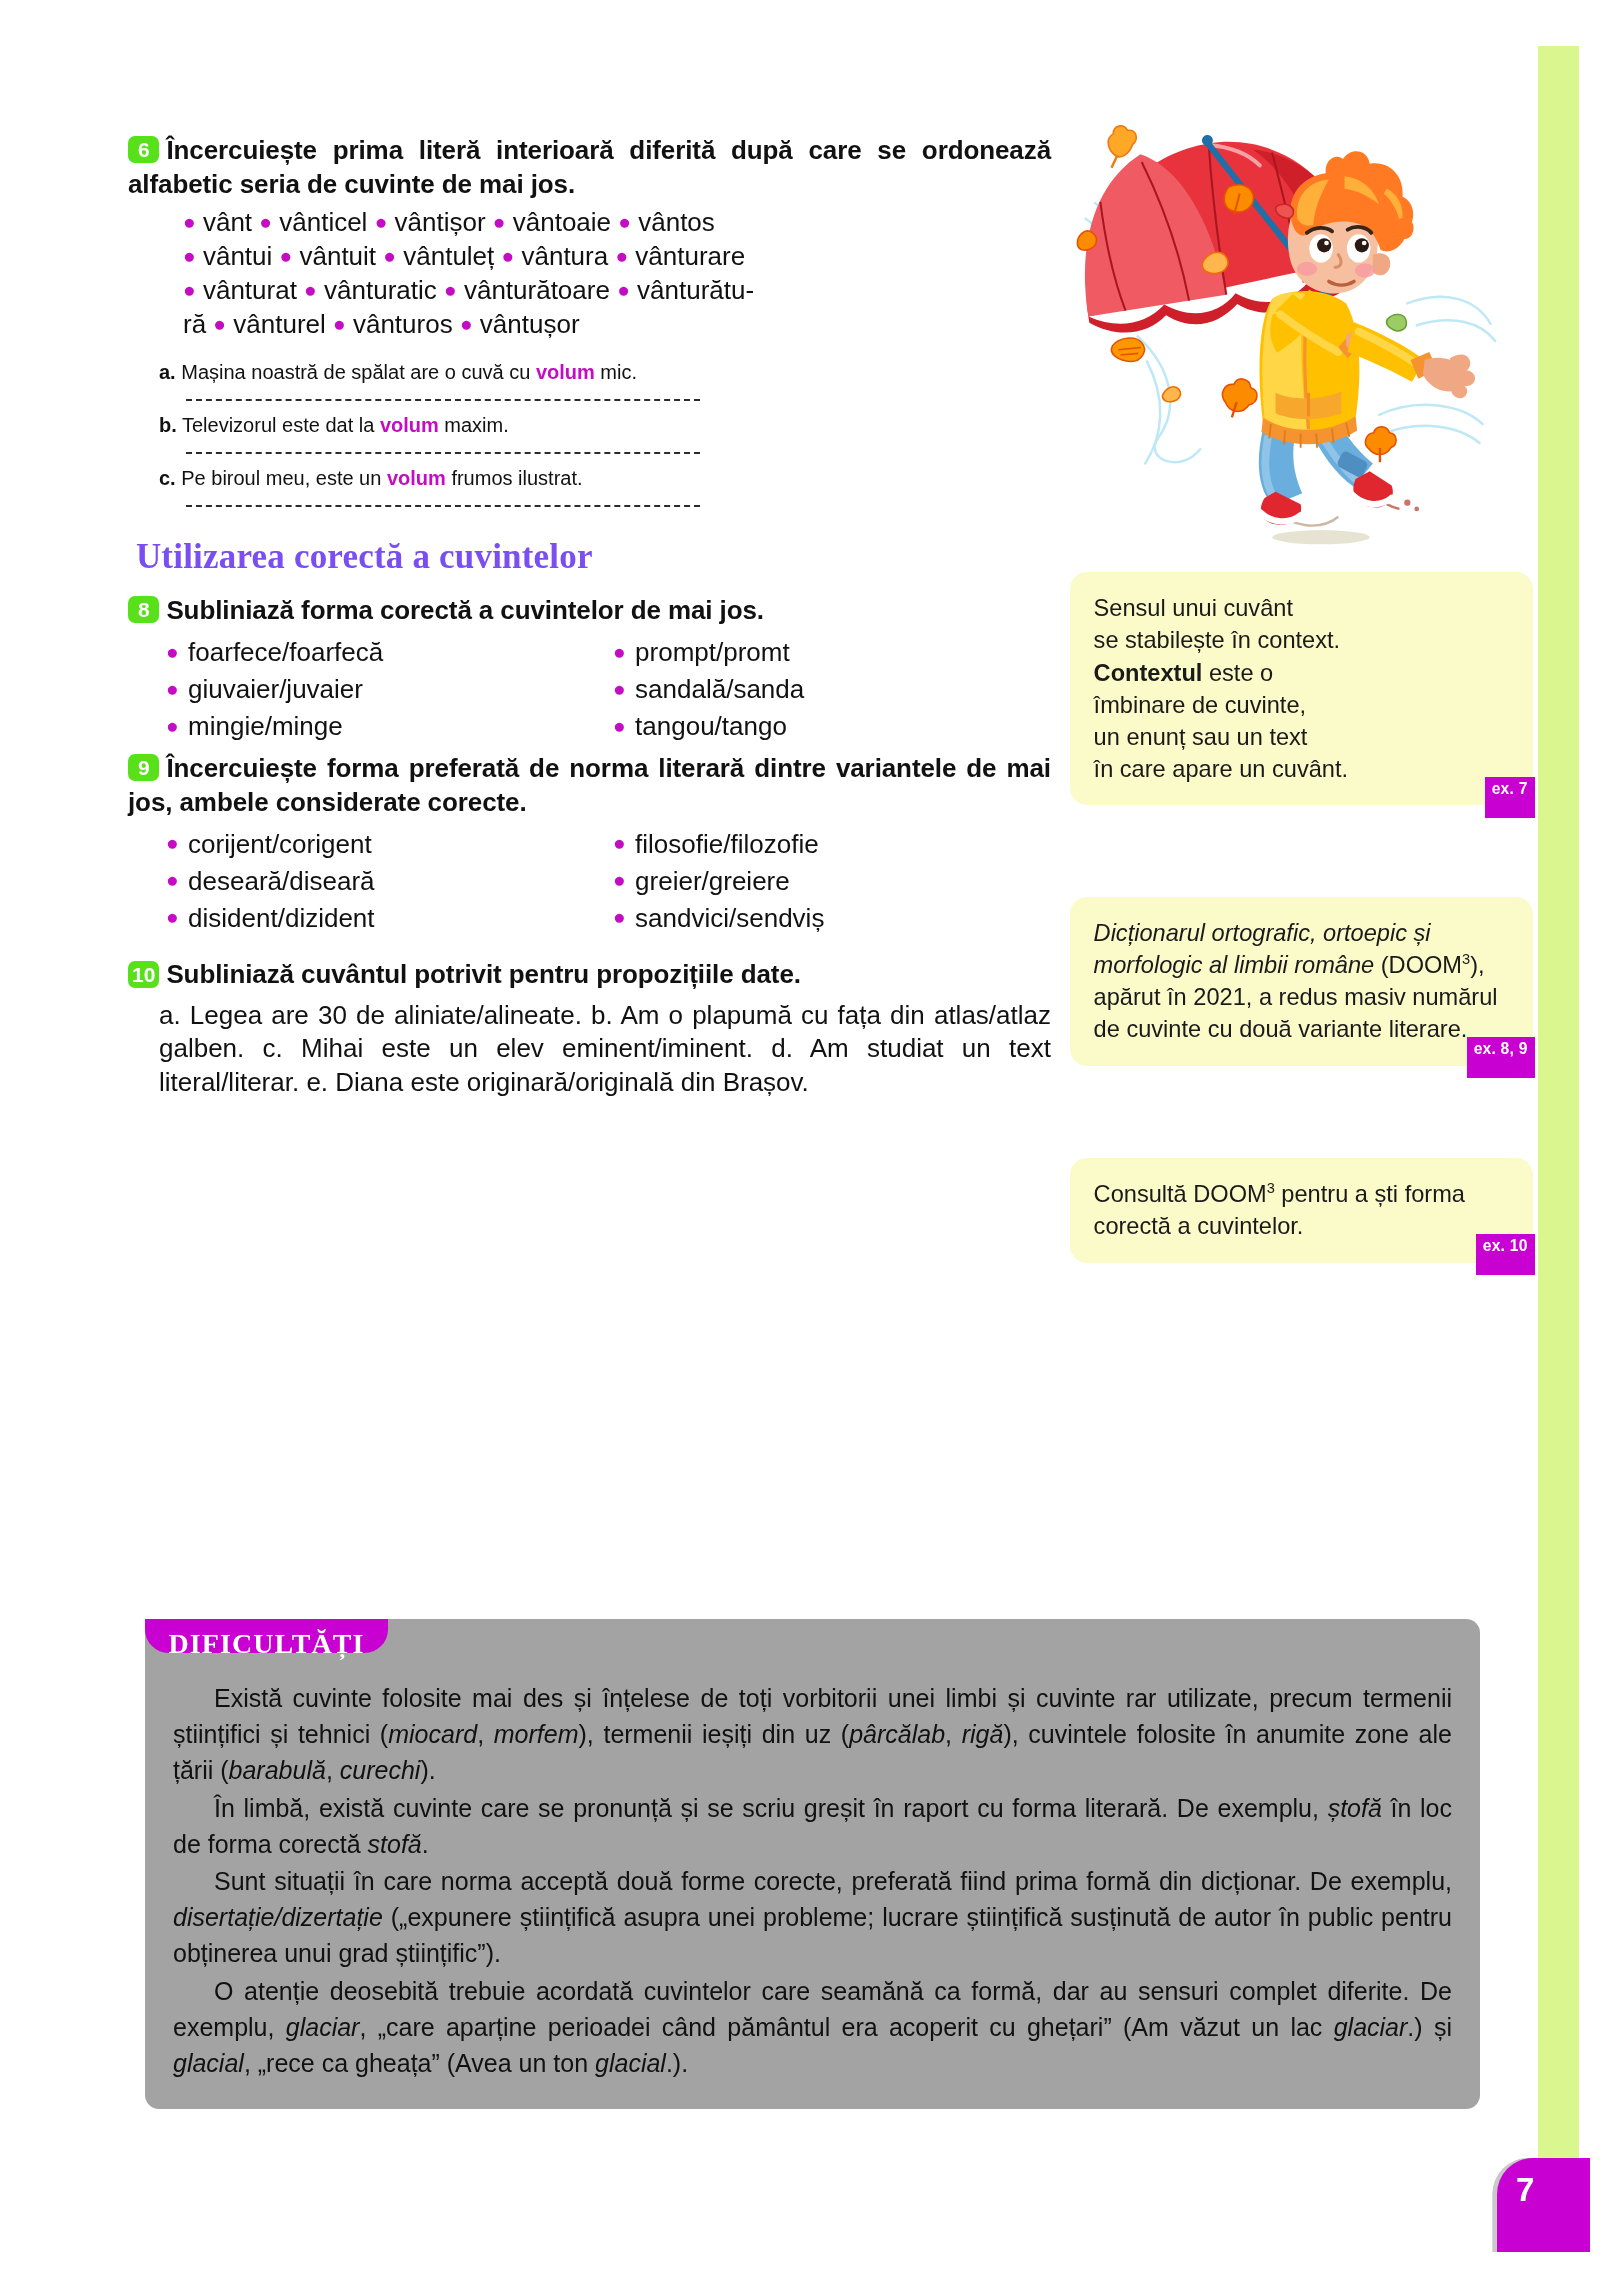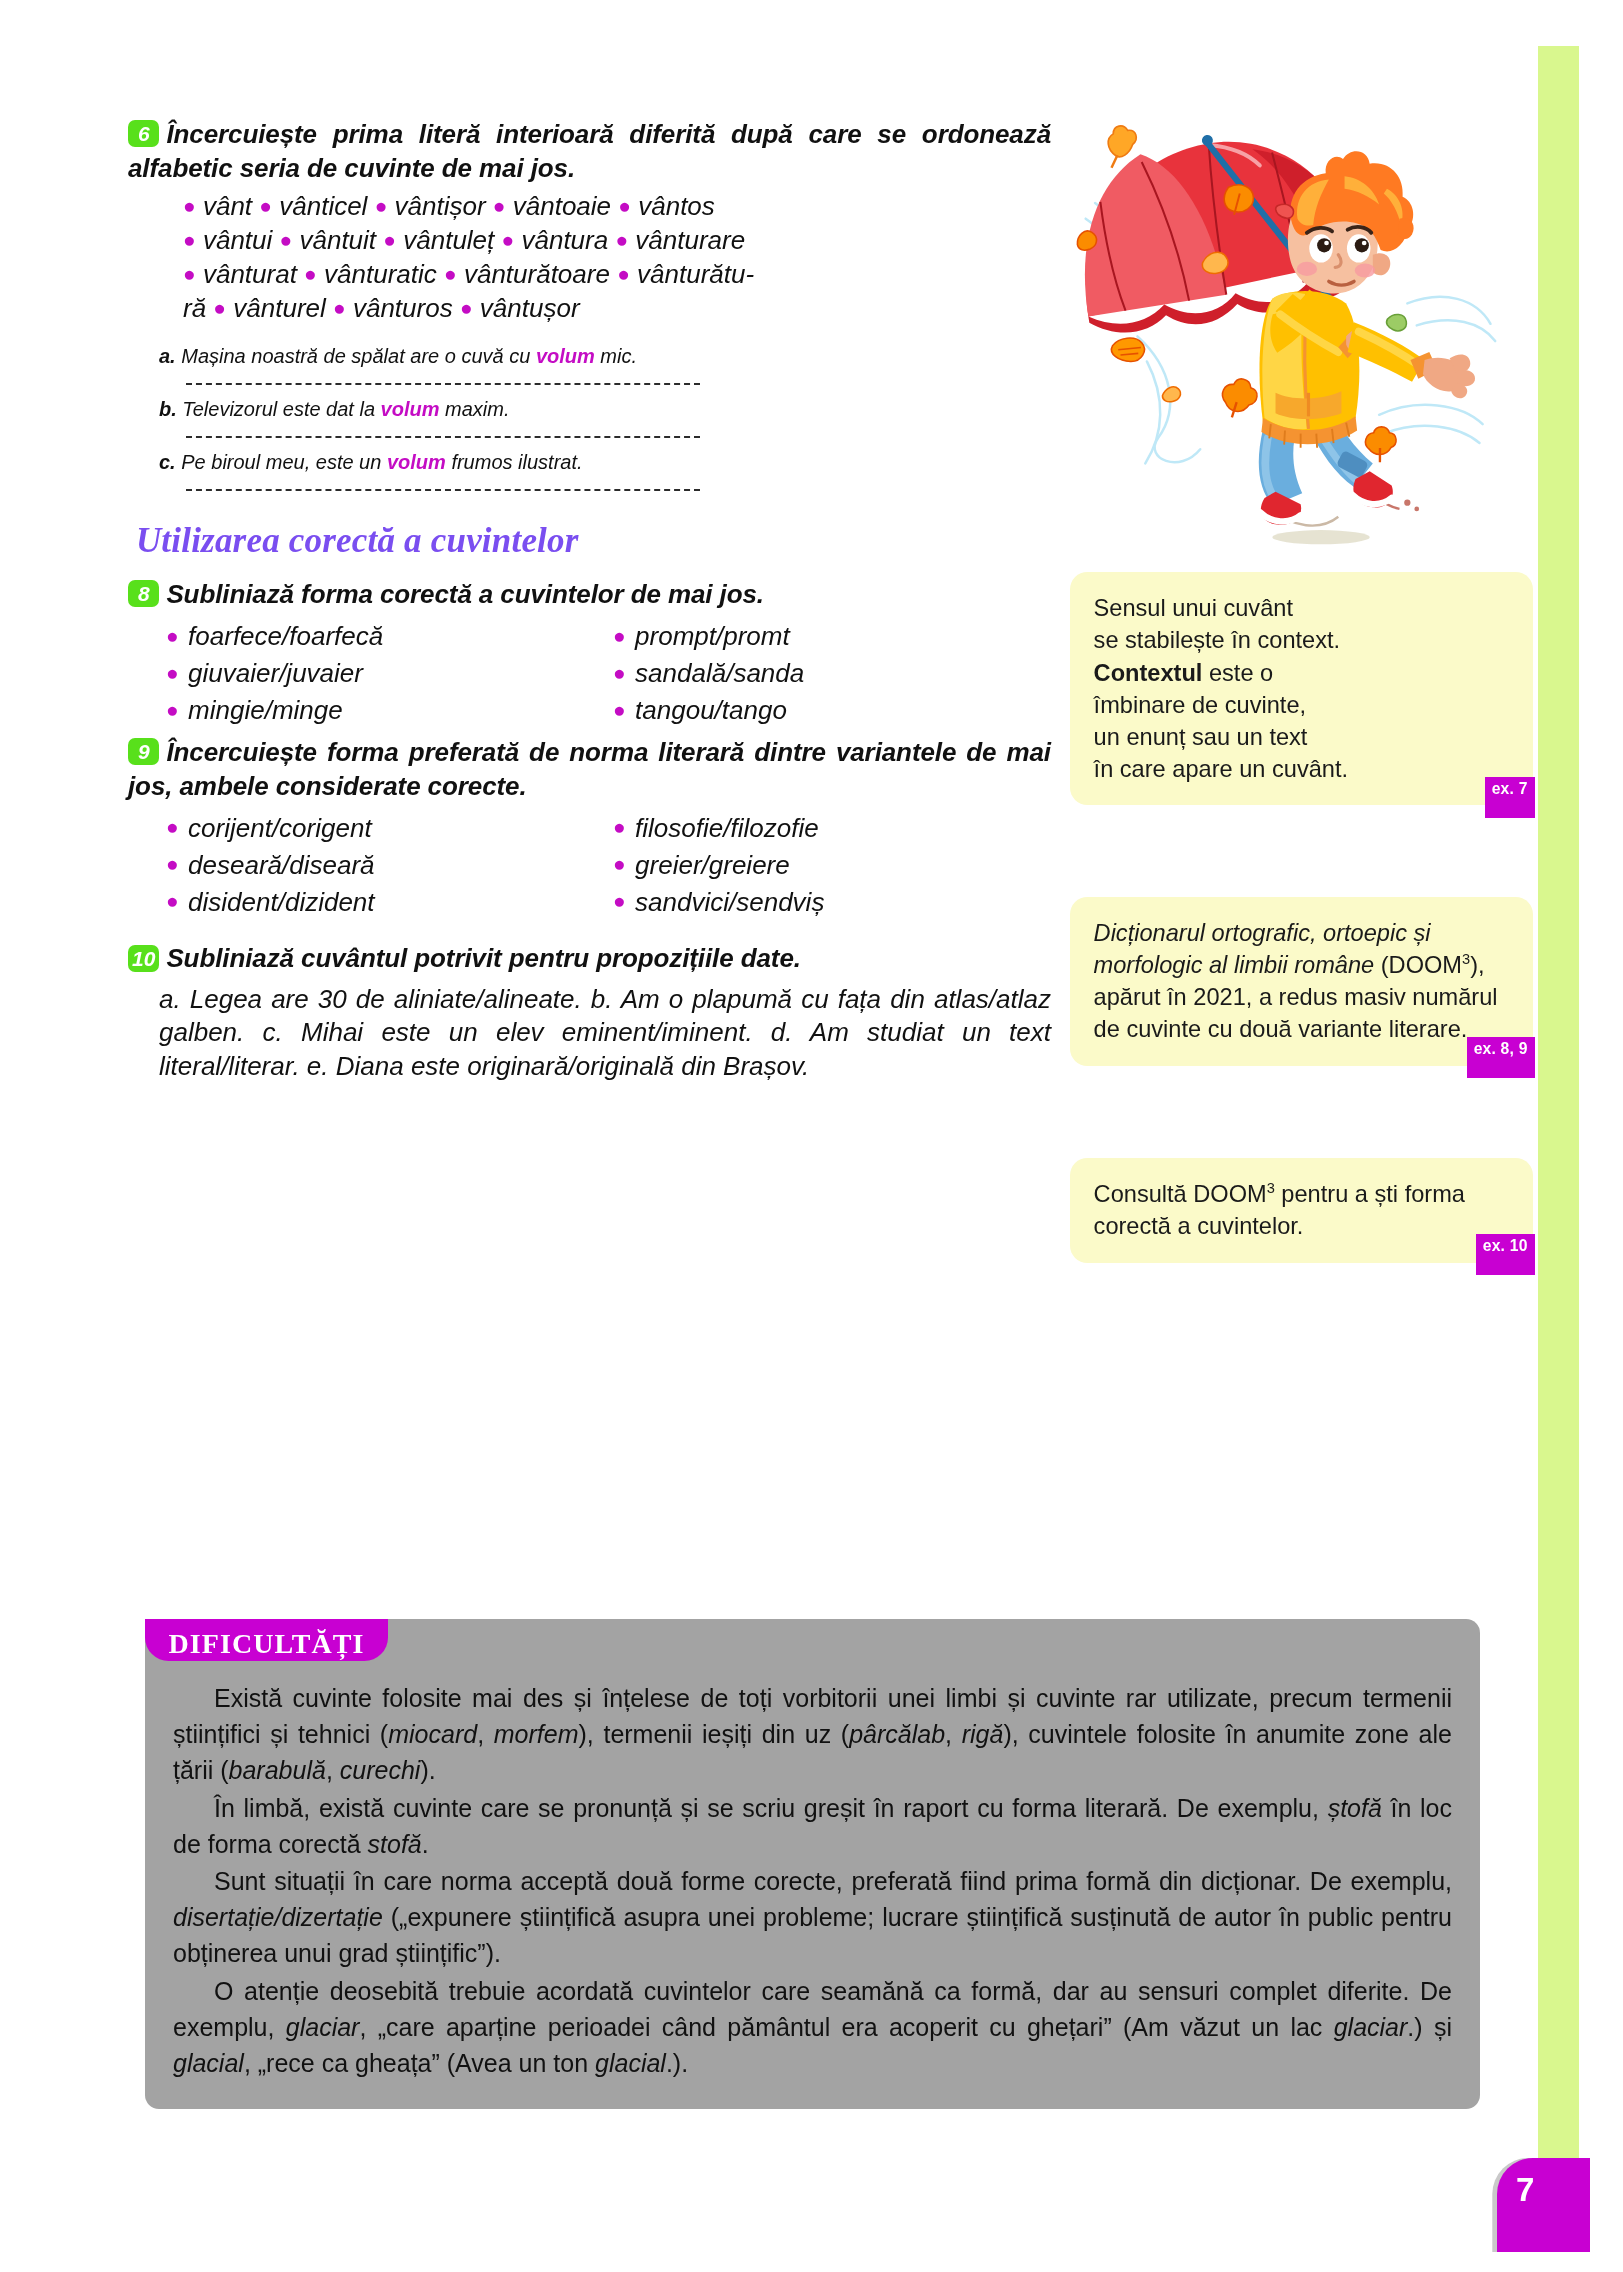--- a/index.html
+++ b/index.html
@@ -19,21 +19,21 @@
     background:#c800d2;border-top-left-radius:36px;
     box-shadow:-4.7px 0 0 0 #c9c9c9;
   }
   .page-badge span{
     position:absolute;left:19px;top:12.6px;color:#ffffff;
     font-size:33px;font-weight:700;letter-spacing:0.4px;
   }
 
   
   .col-left{
-    position:absolute;left:128px;top:118px;width:923px;font-style:italic;
+    position:absolute;left:128px;top:134px;width:923px;
   }
   .col-right{
     position:absolute;left:1070px;top:118px;width:463px;
   }
 
   
   .ex{position:relative;margin-bottom:4.7px;}
   .ex-head{
     font-size:26px;font-weight:700;line-height:1.30;
     text-align:justify;text-justify:inter-word;
@@ -100,21 +100,21 @@
     font-size:15.7px;font-weight:700;line-height:23.6px;height:41px;
     padding:0 7px;right:-1.6px;bottom:-12.6px;letter-spacing:0.2px;
   }
   sup{font-size:.62em;vertical-align:super;}
 
   
   .diff-wrap{
     position:absolute;left:145px;top:1619px;width:1335px;
   }
   .diff-badge{
-    position:absolute;left:0;top:0;width:243px;height:42px;
+    position:absolute;left:0;top:0;width:243px;height:34px;
     background:#c800d2;border-bottom-left-radius:23.6px;
     border-bottom-right-radius:23.6px;z-index:3;
   }
   .diff-badge span{
     display:block;color:#ffffff;font-family:"Liberation Serif", serif;
     font-weight:700;font-size:28px;line-height:49px;text-align:center;
     letter-spacing:1.1px;
   }
   .diff-body{
     background:#a3a3a3;border-radius:14px;

